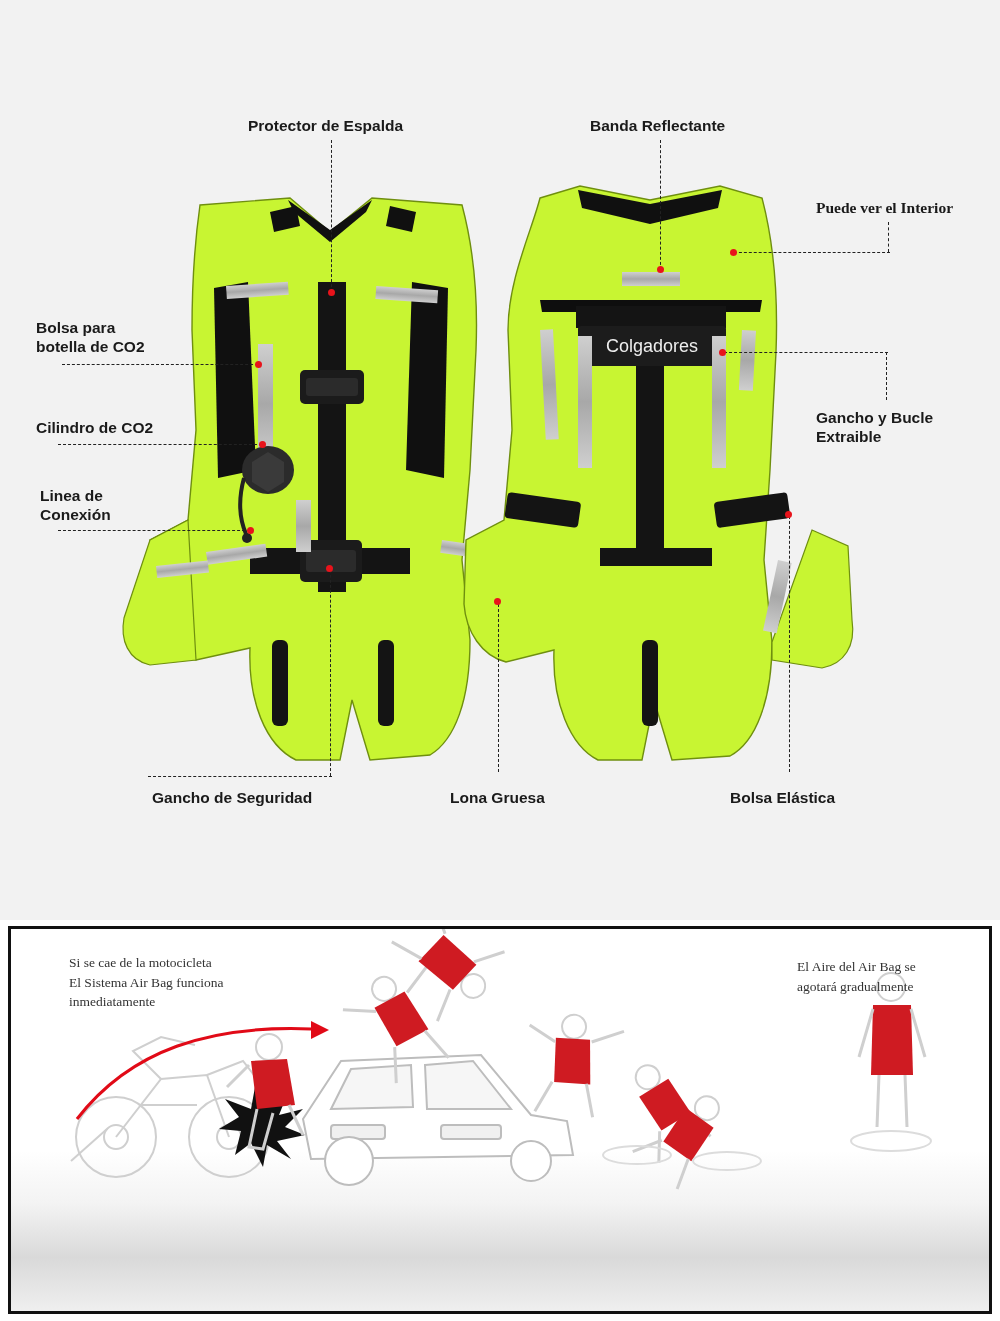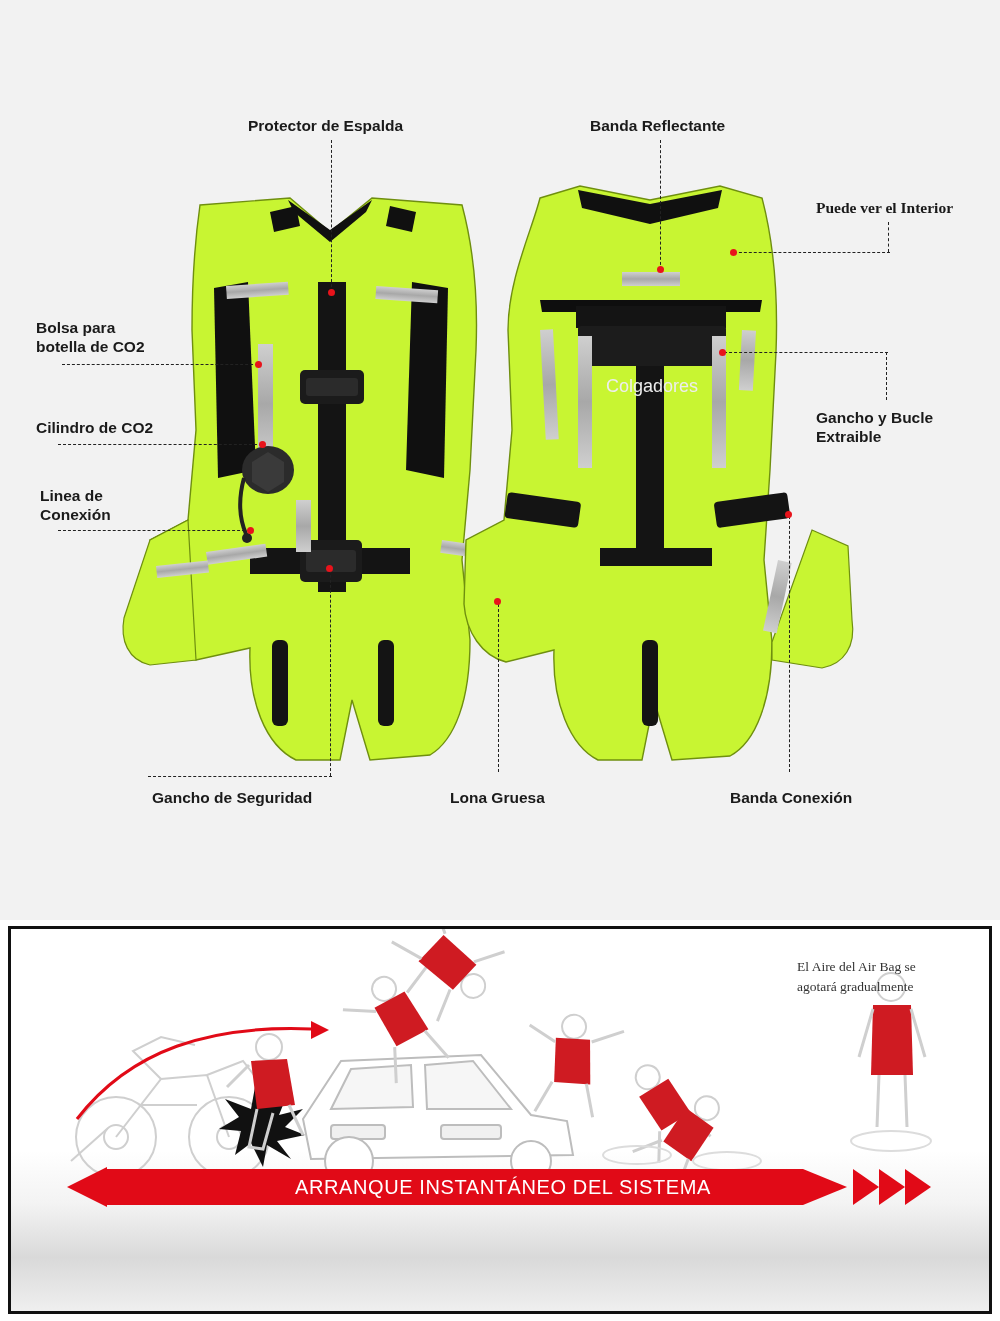--- a/index.html
+++ b/index.html
@@ -199,21 +199,21 @@
 
         <rect x="622" y="272" width="58" height="14" fill="url(#refl)"></rect>
         <rect x="578" y="336" width="14" height="132" fill="url(#refl)"></rect>
         <rect x="712" y="336" width="14" height="132" fill="url(#refl)"></rect>
         <rect x="742" y="330" width="14" height="60" fill="url(#refl)" transform="rotate(3 742 330)"></rect>
         <rect x="778" y="560" width="14" height="72" fill="url(#refl)" transform="rotate(12 778 560)"></rect>
         <rect x="540" y="330" width="13" height="110" fill="url(#refl)" transform="rotate(-3 540 330)"></rect>
       </g>
     </svg>
 
-    <div style="position:absolute;left:578px;top:332px;width:148px;height:28px;line-height:28px;text-align:center;color:#ededed;font-size:18px;margin-top:40px;">Colgadores</div>
+    <div style="position:absolute;left:578px;top:332px;width:148px;height:28px;line-height:28px;text-align:center;color:#ededed;font-size:18px;">Colgadores</div>
 
     <div class="callout-label" style="left:248px; top:116px;text-align:right;">Protector de Espalda</div>
     <div class="leader-v" style="left:331px; top:140px; height:152px;"></div>
     <div class="dot" style="left:328px; top:289px;"></div>
 
     <div class="callout-label" style="left:590px; top:116px;">Banda Reflectante</div>
     <div class="leader-v" style="left:660px; top:140px; height:130px;"></div>
     <div class="dot" style="left:657px; top:266px;"></div>
 
     <div class="callout-label" style="left:816px; top:198px;font-family:Liberation Serif, serif;">Puede ver el Interior</div>
@@ -243,21 +243,21 @@
 
     <div class="callout-label" style="left:152px; top:788px;">Gancho de Seguridad</div>
     <div class="leader-v" style="left:330px; top:570px; height:206px;"></div>
     <div class="leader" style="left:148px; top:776px; width:184px;"></div>
     <div class="dot" style="left:326px; top:565px;"></div>
 
     <div class="callout-label" style="left:450px; top:788px;">Lona Gruesa</div>
     <div class="leader-v" style="left:498px; top:604px; height:168px;"></div>
     <div class="dot" style="left:494px; top:598px;"></div>
 
-    <div class="callout-label" style="left:730px; top:788px;">Banda Conexión</div>
+    <div class="callout-label" style="left:730px; top:788px;">Bolsa Elástica</div>
     <div class="leader-v" style="left:789px; top:516px; height:256px;"></div>
     <div class="dot" style="left:785px; top:511px;"></div>
 
   </div>
 </div>
 
 <div id="bottom-panel">
   <div id="bottom-inner">
 
     <svg width="978" height="382" viewBox="0 0 978 382" style="position:absolute;left:0;top:0;">
@@ -342,29 +342,21 @@
         </g>
       </g>
 
       <g stroke="#dcdcdc" stroke-width="2" fill="none">
         <ellipse cx="626" cy="226" rx="34" ry="9"></ellipse>
         <ellipse cx="716" cy="232" rx="34" ry="9"></ellipse>
         <ellipse cx="880" cy="212" rx="40" ry="10"></ellipse>
       </g>
     </svg>
 
-    <div id="banner">
-      <svg width="872" height="44" viewBox="0 0 872 44" style="position:absolute;left:0;top:0;">
-        <polygon points="0,22 40,2 40,42" fill="#e10a17"></polygon>
-        <rect x="36" y="4" width="700" height="36" fill="#e10a17"></rect>
-        <polygon points="736,4 780,22 736,40" fill="#e10a17"></polygon>
-        <polygon points="786,4 812,22 786,40" fill="#e10a17"></polygon>
-        <polygon points="812,4 838,22 812,40" fill="#e10a17"></polygon>
-        <polygon points="838,4 864,22 838,40" fill="#e10a17"></polygon>
-      </svg>
-      <div id="banner-text">ARRANQUE INSTANTÁNEO DEL SISTEMA</div>
-    </div>
-
+
+    <div class="bottom-note" style="left:58px; top:24px;">Si se cae de la motocicleta
+El Sistema Air Bag funciona
+inmediatamente</div>
     <div class="bottom-note" style="left:786px; top:28px;">El Aire del Air Bag se
 agotará gradualmente</div>
 
   </div>
 </div>
 
 </body></html>

